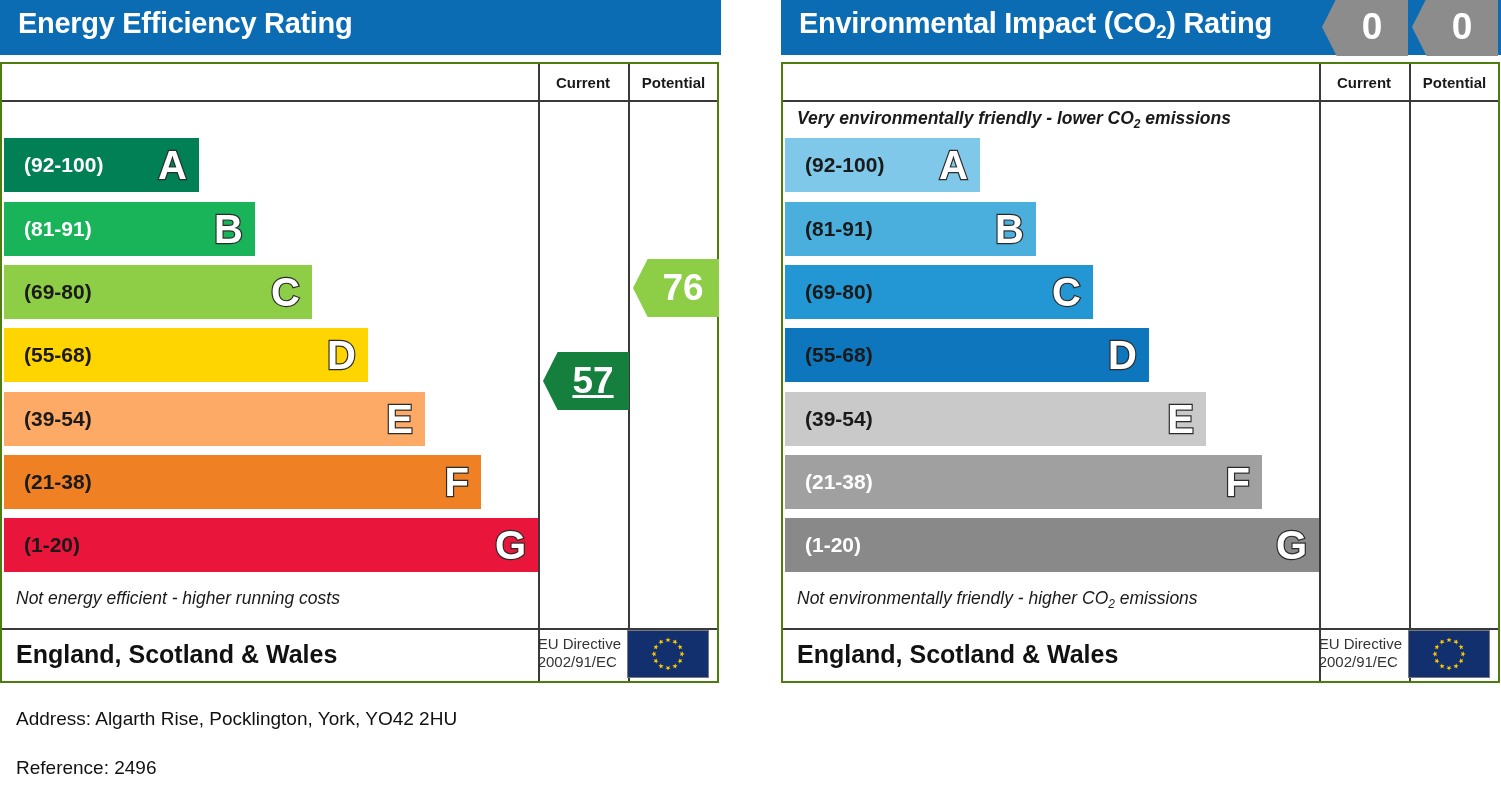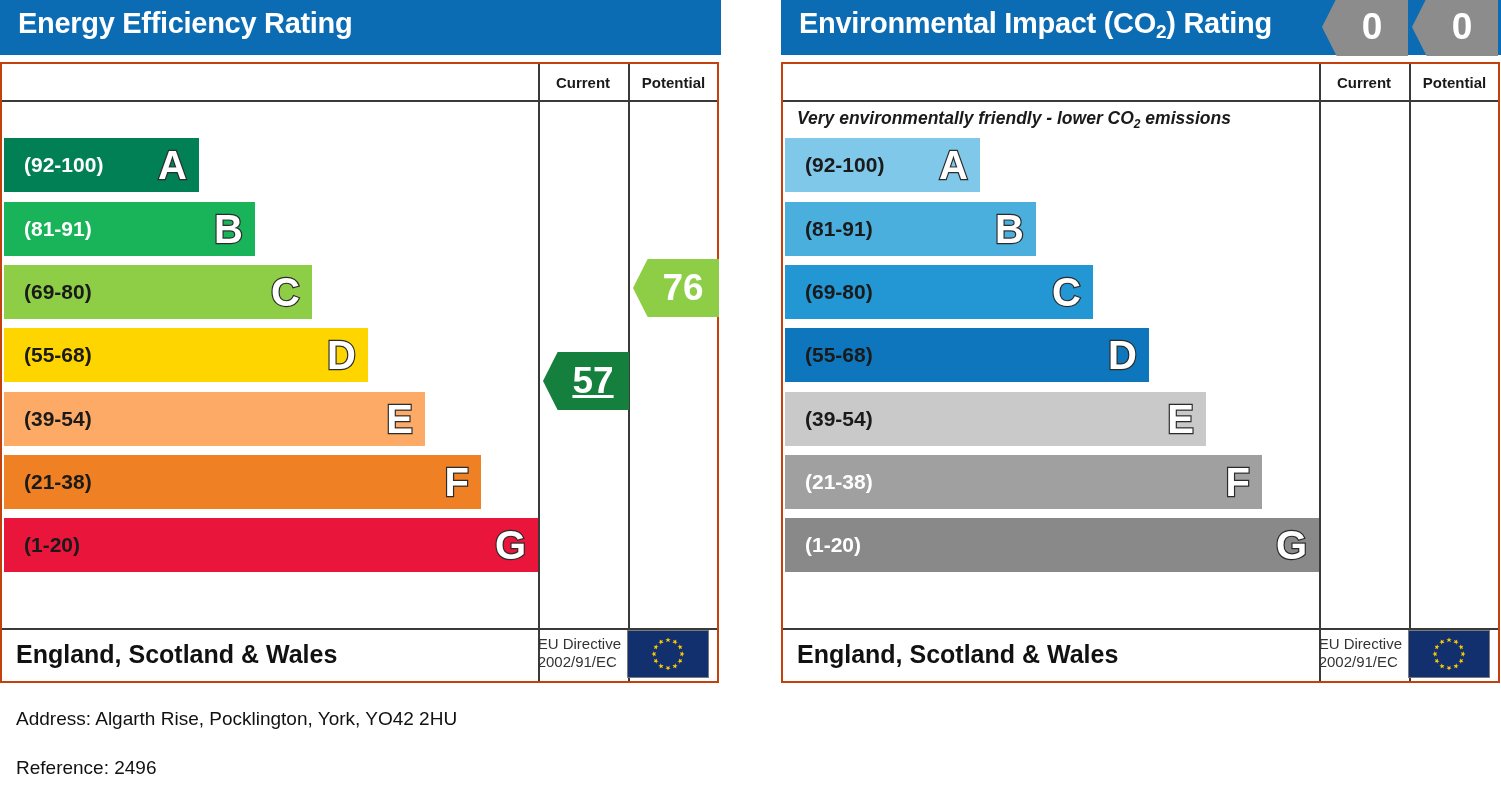--- a/index.html
+++ b/index.html
@@ -21,21 +21,21 @@
   .hdr-title{
     position:absolute;left:18px;top:7px;
     color:#ffffff;font-size:29px;font-weight:bold;
     letter-spacing:-0.3px;white-space:nowrap;
   }
   .hdr-title sub{font-size:19px;vertical-align:baseline;position:relative;top:5px;}
 
   
   .tbl{
     position:absolute;left:0;top:62px;width:719px;height:621px;
-    border:2px solid #c2410c;box-sizing:border-box;background:#fff;
+    border:2px solid #4d7c0f;box-sizing:border-box;background:#fff;
   }
   .colline{position:absolute;top:0;width:2px;background:#3a3a3a;}
   .rowline{position:absolute;left:0;width:100%;height:2px;background:#3a3a3a;}
 
   .colhdr{
     position:absolute;top:6px;height:26px;line-height:26px;
     text-align:center;font-size:15px;font-weight:bold;color:#1a1a1a;
   }
 
   
@@ -134,20 +134,21 @@
     </div>
     <div class="bar" style="top:391px;width:477px;background:#ef8023;">
       <span class="range" style="color:#1a1a1a;">(21-38)</span>
       <span class="letter">F</span>
     </div>
     <div class="bar" style="top:454px;width:534px;background:#e9153b;">
       <span class="range" style="color:#1a1a1a;">(1-20)</span>
       <span class="letter">G</span>
     </div>
 
+    <div class="cap" style="top:524px;">Not energy efficient - higher running costs</div>
 
     <div class="pennant" style="left:541px;top:288px;background:#15803d;text-decoration:underline;">
       <span>57</span>
     </div>
     <div class="pennant" style="left:631px;top:195px;background:#8dce46;text-align:right;">
       <span>76</span>
     </div>
 
     <div class="foot">
       <div class="foot-title">England, Scotland &amp; Wales</div>
@@ -250,20 +251,21 @@
     </div>
     <div class="bar" style="top:391px;width:477px;background:#a0a0a0;">
       <span class="range" style="color:#ffffff;">(21-38)</span>
       <span class="letter">F</span>
     </div>
     <div class="bar" style="top:454px;width:534px;background:#898989;">
       <span class="range" style="color:#ffffff;">(1-20)</span>
       <span class="letter">G</span>
     </div>
 
+    <div class="cap" style="top:524px;"><span>Not environmentally friendly - higher CO</span><sub>2</sub><span> emissions</span></div>
 
     <div class="foot">
       <div class="foot-title">England, Scotland &amp; Wales</div>
       <div class="foot-dir">
         <div>EU Directive</div>
         <div>2002/91/EC</div>
       </div>
       <div class="euflag">
         <svg viewBox="0 0 80 46" xmlns="http://www.w3.org/2000/svg" aria-hidden="true">
           <rect width="80" height="46" fill="#12306e"></rect>

